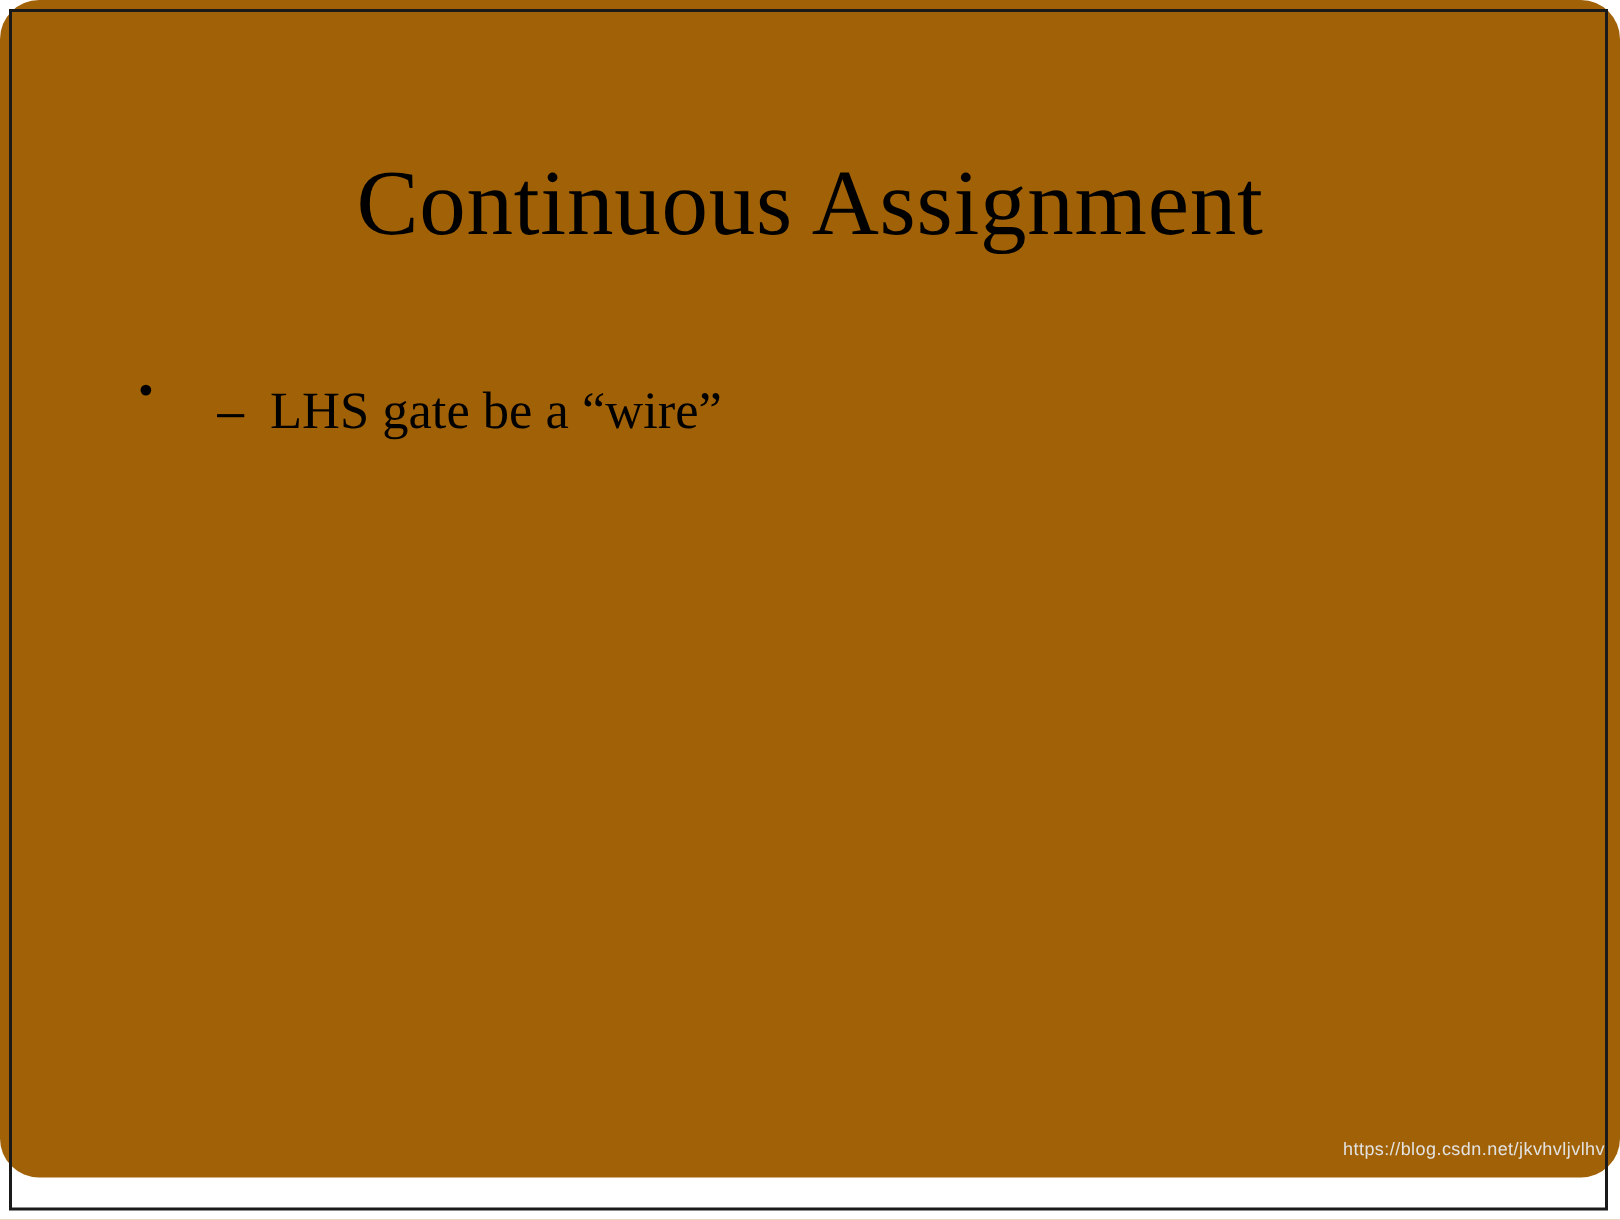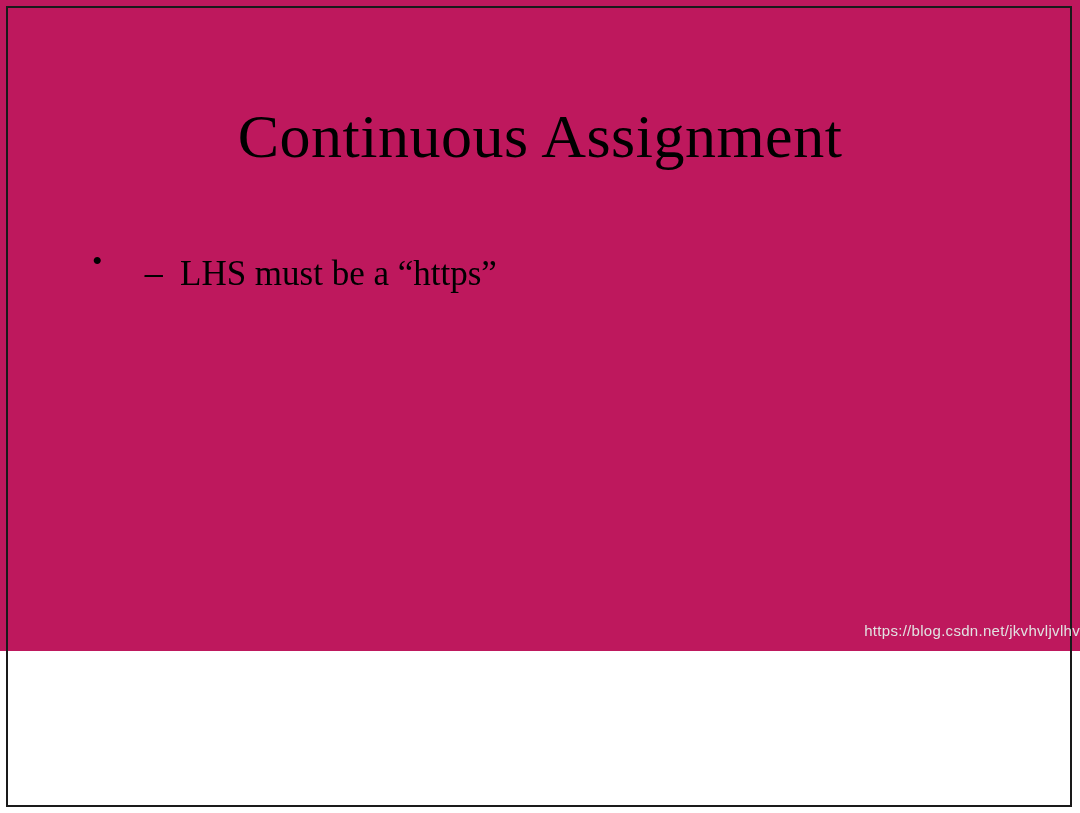--- a/index.html
+++ b/index.html
@@ -10,23 +10,24 @@
   body {
     width: 1080px;
     height: 813px;
     overflow: hidden;
     font-family: "Liberation Serif", "DejaVu Serif", serif;
   }
 
   #slide {
     position: relative;
     width: 1080px;
-    height: 651px;
-    background: #be185d;
+    height: 785px;
+    background: #a16207;
     box-sizing: border-box;
+    border-radius: 26px;
   }
 
   
   #slide-frame {
     position: absolute;
     left: 6px;
     top: 6px;
     width: 1066px;
     height: 801px;
     border: 2px solid #1a1a1a;
@@ -85,24 +86,24 @@
     position: absolute;
     left: 145px;
     top: 0;
     font-size: 35px;
     line-height: 1.26;
     color: #000000;
   }
 
   #watermark {
     position: absolute;
-    right: 0;
+    right: 10px;
     bottom: 12px;
     font-family: "Liberation Sans", "DejaVu Sans", sans-serif;
-    font-size: 15px;
+    font-size: 12px;
     letter-spacing: 0.3px;
     color: #e2e2e2;
     white-space: nowrap;
     overflow: hidden;
     max-width: 222px;
     text-align: center;
     direction: ltr;
   }
 </style>
 </head>
@@ -123,20 +124,20 @@
     <div class="lvl2">
       <span class="marker">–</span>
     </div>
 
     <div class="lvl2">
       <span class="marker">–</span>
     </div>
 
     <div class="lvl2">
       <span class="marker">–</span>
-      <span>LHS must be a “https”</span>
+      <span>LHS gate be a “wire”</span>
     </div>
 
   </div>
 
   <div id="watermark">https://blog.csdn.net/jkvhvljvlhv</div>
 
 </div>
 
 </body></html>

